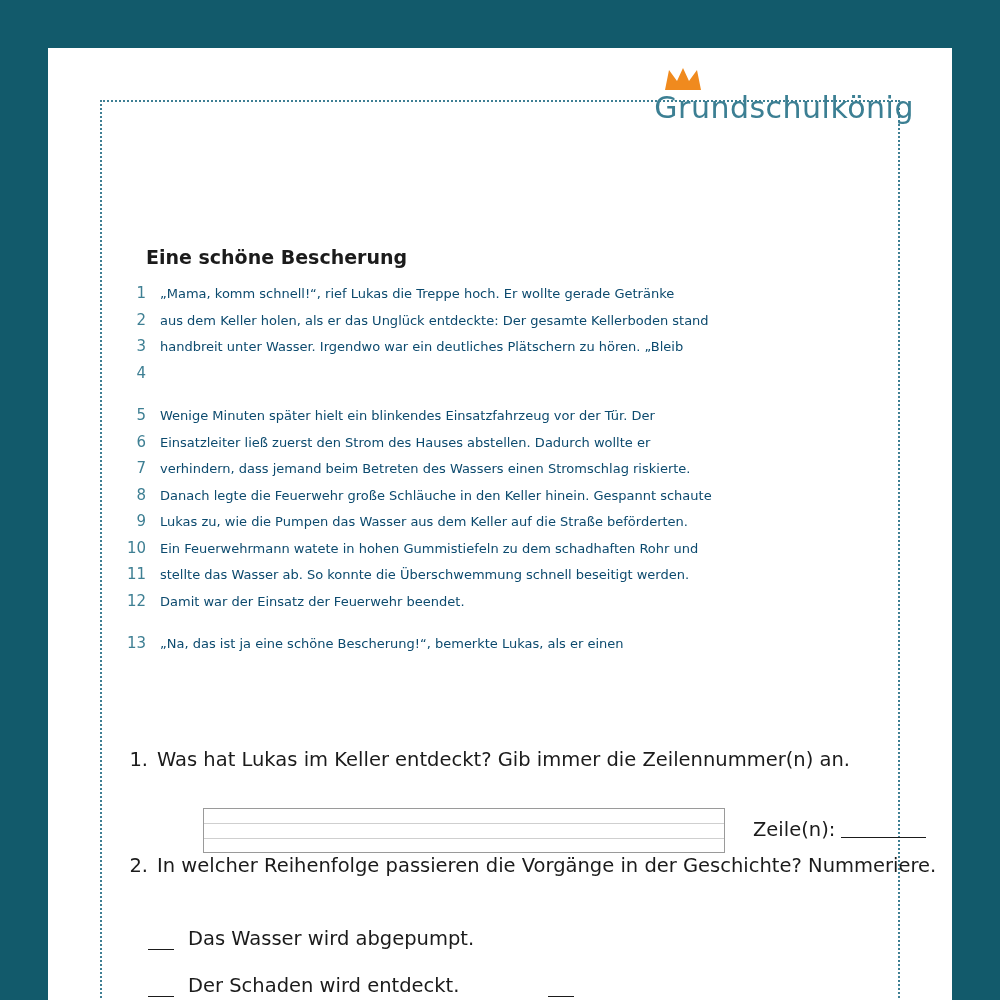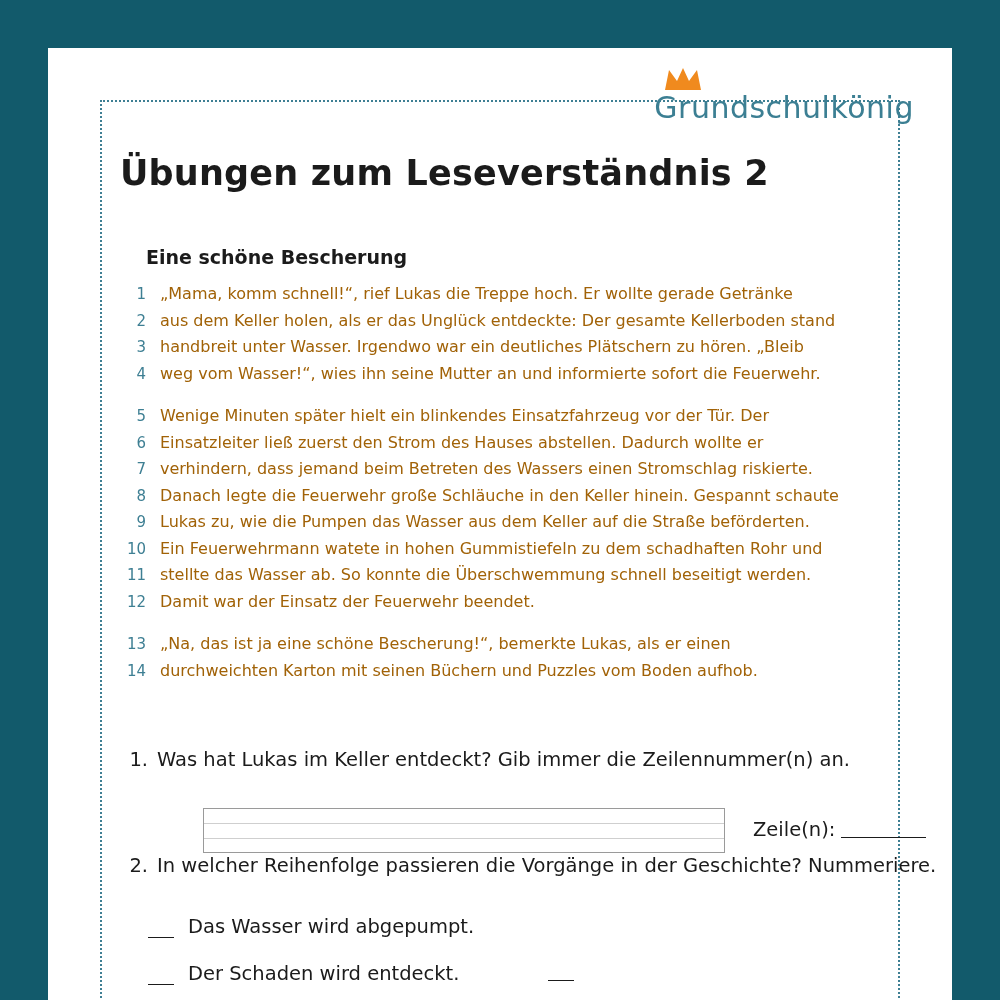--- a/index.html
+++ b/index.html
@@ -86,22 +86,22 @@
   .lnum {
     width: 36px;
     text-align: right;
     font-size: 15px;
     color: #3e7f93;
     padding-right: 14px;
     flex: none;
     font-family: "DejaVu Sans", sans-serif;
   }
   .ltext {
-    font-size: 16px;
-    color: #a16207;
+    font-size: 13px;
+    color: #0c4a6e;
     white-space: nowrap;
     font-family: "DejaVu Sans", sans-serif;
   }
   .questions {
     position: absolute;
     left: 72px;
     top: 700px;
     width: 820px;
   }
   .q {
@@ -158,21 +158,21 @@
   }
   .order-grid {
     position: absolute;
     left: 100px;
     top: 855px;
     width: 800px;
   }
   .order-row {
     display: flex;
     height: 47px;
-    align-items: center;
+    align-items: flex-end;
   }
   .order-item {
     width: 400px;
     display: flex;
     font-size: 19.5px;
     color: #1b1b1b;
   }
   .dash {
     display: inline-block;
     width: 26px;
@@ -191,41 +191,39 @@
 
   <div class="logo">
     <span class="crown">
       <svg width="40" height="26" viewBox="0 0 40 26">
         <path d="M2 24 L6 4 L14 15 L20 2 L26 15 L34 4 L38 24 Z" fill="#f08a1e"></path>
       </svg>
     </span>
     <span class="logo-word">Grundschulkönig</span>
   </div>
 
-  <div class="title">Übungen zum Leseverständnis 2</div>
 
   <div class="story-title">Eine schöne Bescherung</div>
 
   <div class="story">
     <div class="para">
       <div class="line">
           <span class="lnum">1</span>
           <span class="ltext">„Mama, komm schnell!“, rief Lukas die Treppe hoch. Er wollte gerade Getränke</span>
         </div>
       <div class="line">
           <span class="lnum">2</span>
           <span class="ltext">aus dem Keller holen, als er das Unglück entdeckte: Der gesamte Kellerboden stand</span>
         </div>
       <div class="line">
           <span class="lnum">3</span>
           <span class="ltext">handbreit unter Wasser. Irgendwo war ein deutliches Plätschern zu hören. „Bleib</span>
         </div>
       <div class="line">
           <span class="lnum">4</span>
-          <span class="ltext">weg vom Wasser!“, wies ihn seine Mutter an und informierte sofort die Feuerwehr.</span>
         </div>
     </div>
     <div class="para">
       <div class="line">
           <span class="lnum">5</span>
           <span class="ltext">Wenige Minuten später hielt ein blinkendes Einsatzfahrzeug vor der Tür. Der</span>
         </div>
       <div class="line">
           <span class="lnum">6</span>
           <span class="ltext">Einsatzleiter ließ zuerst den Strom des Hauses abstellen. Dadurch wollte er</span>
@@ -252,24 +250,20 @@
         </div>
       <div class="line">
           <span class="lnum">12</span>
           <span class="ltext">Damit war der Einsatz der Feuerwehr beendet.</span>
         </div>
     </div>
     <div class="para">
       <div class="line">
           <span class="lnum">13</span>
           <span class="ltext">„Na, das ist ja eine schöne Bescherung!“, bemerkte Lukas, als er einen</span>
-        </div>
-      <div class="line">
-          <span class="lnum">14</span>
-          <span class="ltext">durchweichten Karton mit seinen Büchern und Puzzles vom Boden aufhob.</span>
         </div>
     </div>
   </div>
 
   <div class="questions">
     <div class="q">
       <span class="qnum">1.</span>
       <span>Was hat Lukas im Keller entdeckt? Gib immer die Zeilennummer(n) an.</span>
     </div>
   </div>

